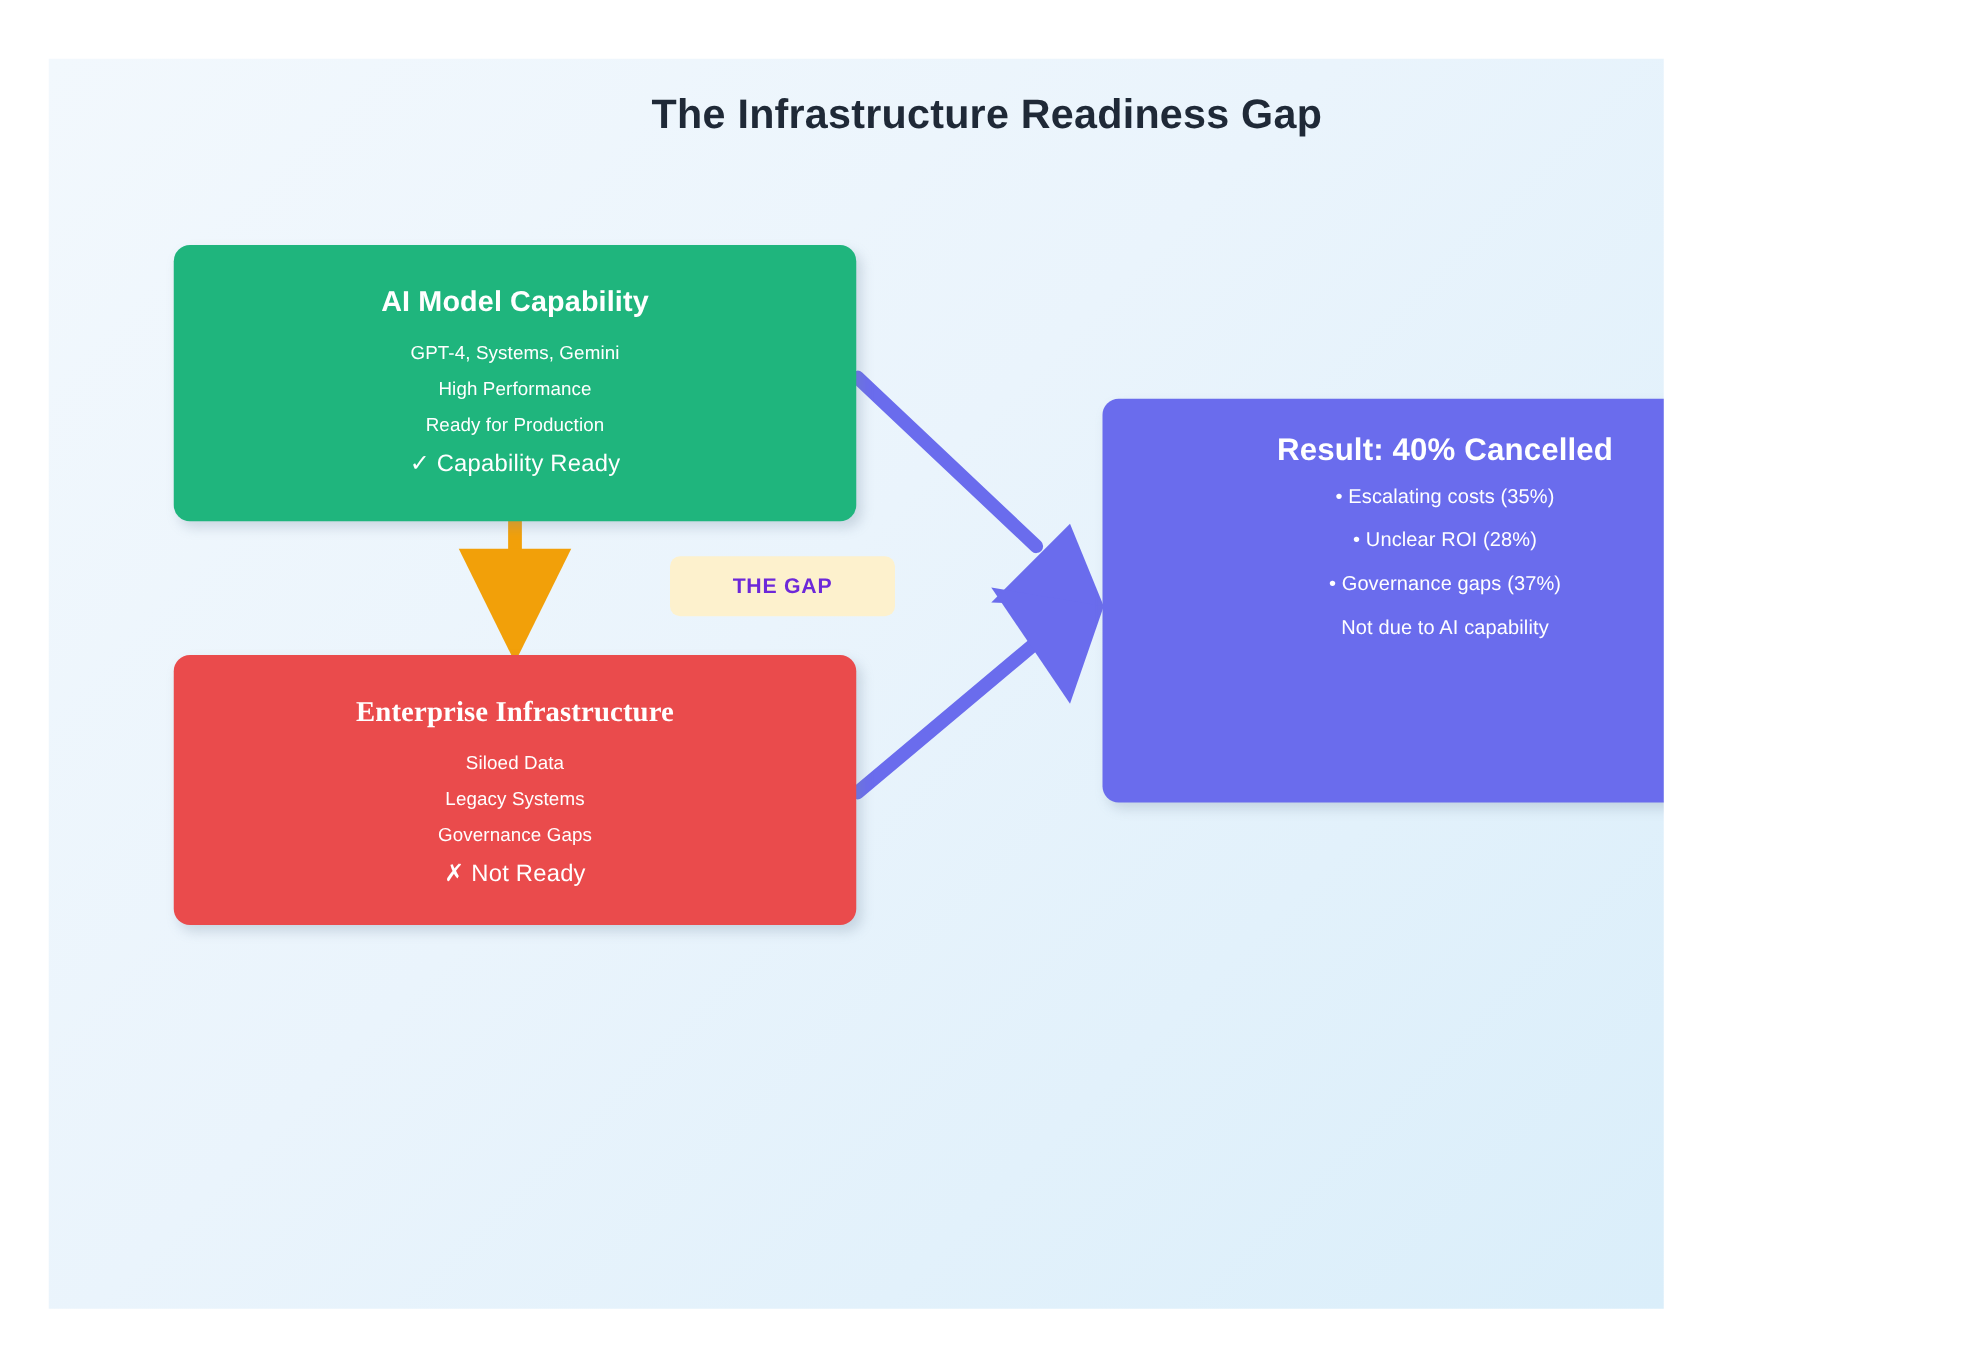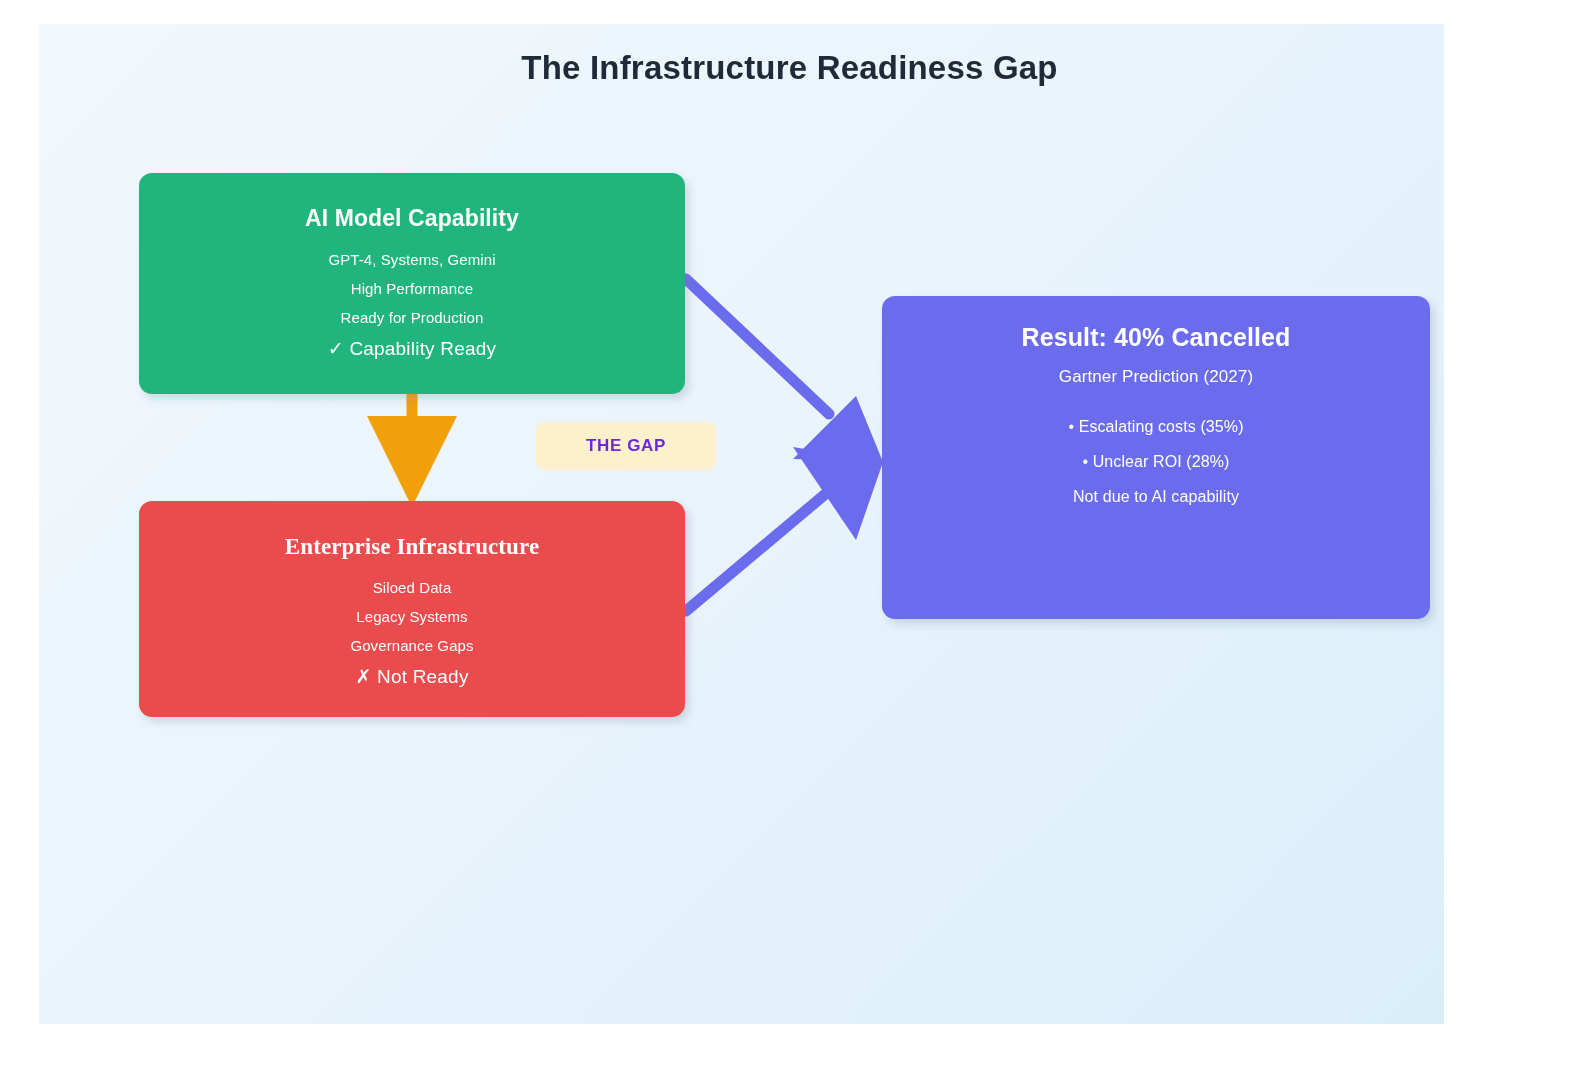--- a/index.html
+++ b/index.html
@@ -8,22 +8,22 @@
     width: 1580px;
     height: 1080px;
     background: #ffffff;
     font-family: "Liberation Sans", sans-serif;
     overflow: hidden;
   }
 
   #canvas {
     position: absolute;
     left: 39px;
-    top: 24px;
-    width: 1405px;
+    top: 47px;
+    width: 1292px;
     height: 1000px;
     background: linear-gradient(135deg, #f2f8fd 0%, #eaf4fc 45%, #daeefa 100%);
     overflow: hidden;
   }
 
   
   #title {
     position: absolute;
     left: 0;
     top: 25px;
@@ -179,23 +179,23 @@
     <div class="node-line">Legacy Systems</div>
     <div class="node-line">Governance Gaps</div>
     <div class="node-status">
       <span class="glyph">✗</span>
       <span>Not Ready</span>
     </div>
   </div>
 
   <div class="node" id="node-result">
     <div class="node-title">Result: 40% Cancelled</div>
-    <div class="result-sub">Gartner Prediction (2027)</div>
     <div class="result-bullet">• Escalating costs (35%)</div>
     <div class="result-bullet">• Unclear ROI (28%)</div>
+    <div class="result-bullet">• Governance gaps (37%)</div>
     <div class="result-note">Not due to AI capability</div>
   </div>
 
   <div id="gap-badge">
     <span>THE GAP</span>
   </div>
 
 </div>
 
 </body></html>

